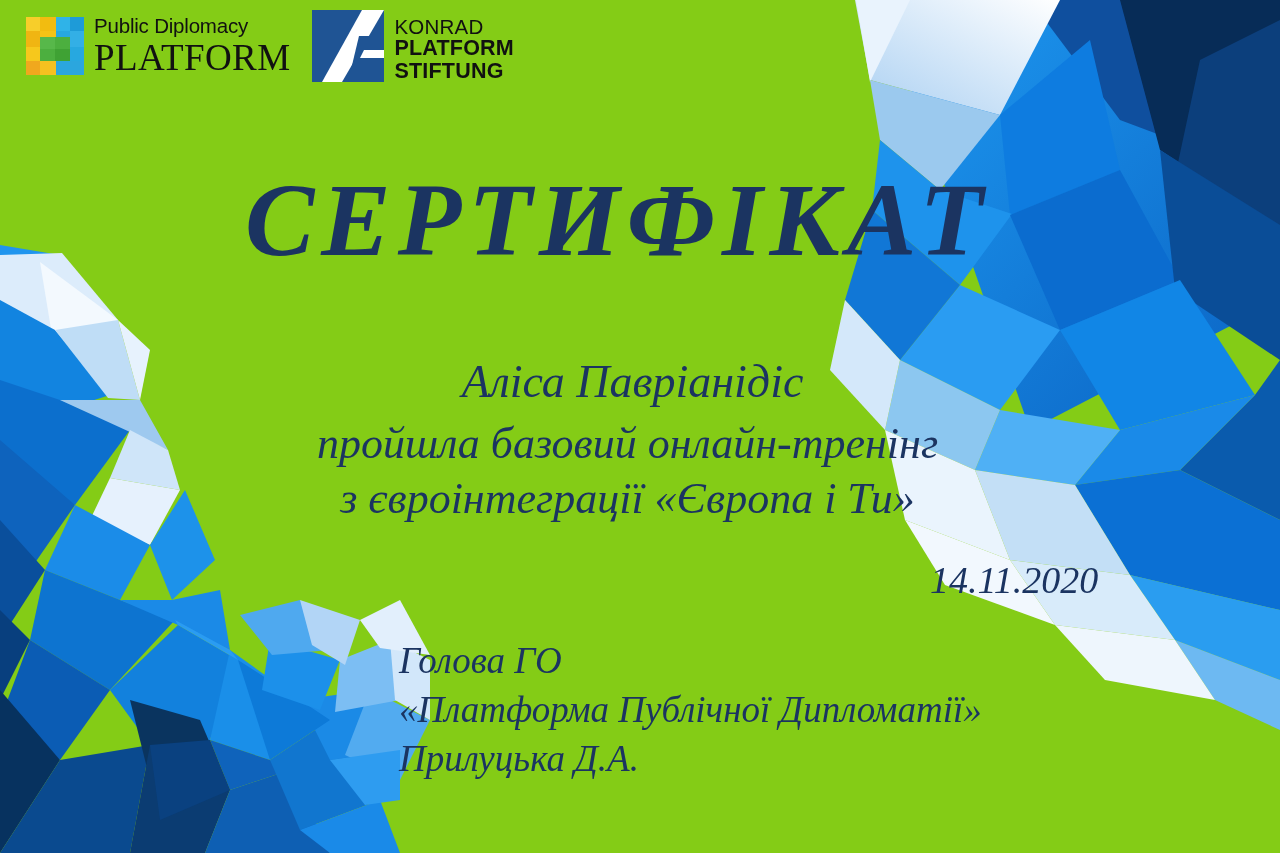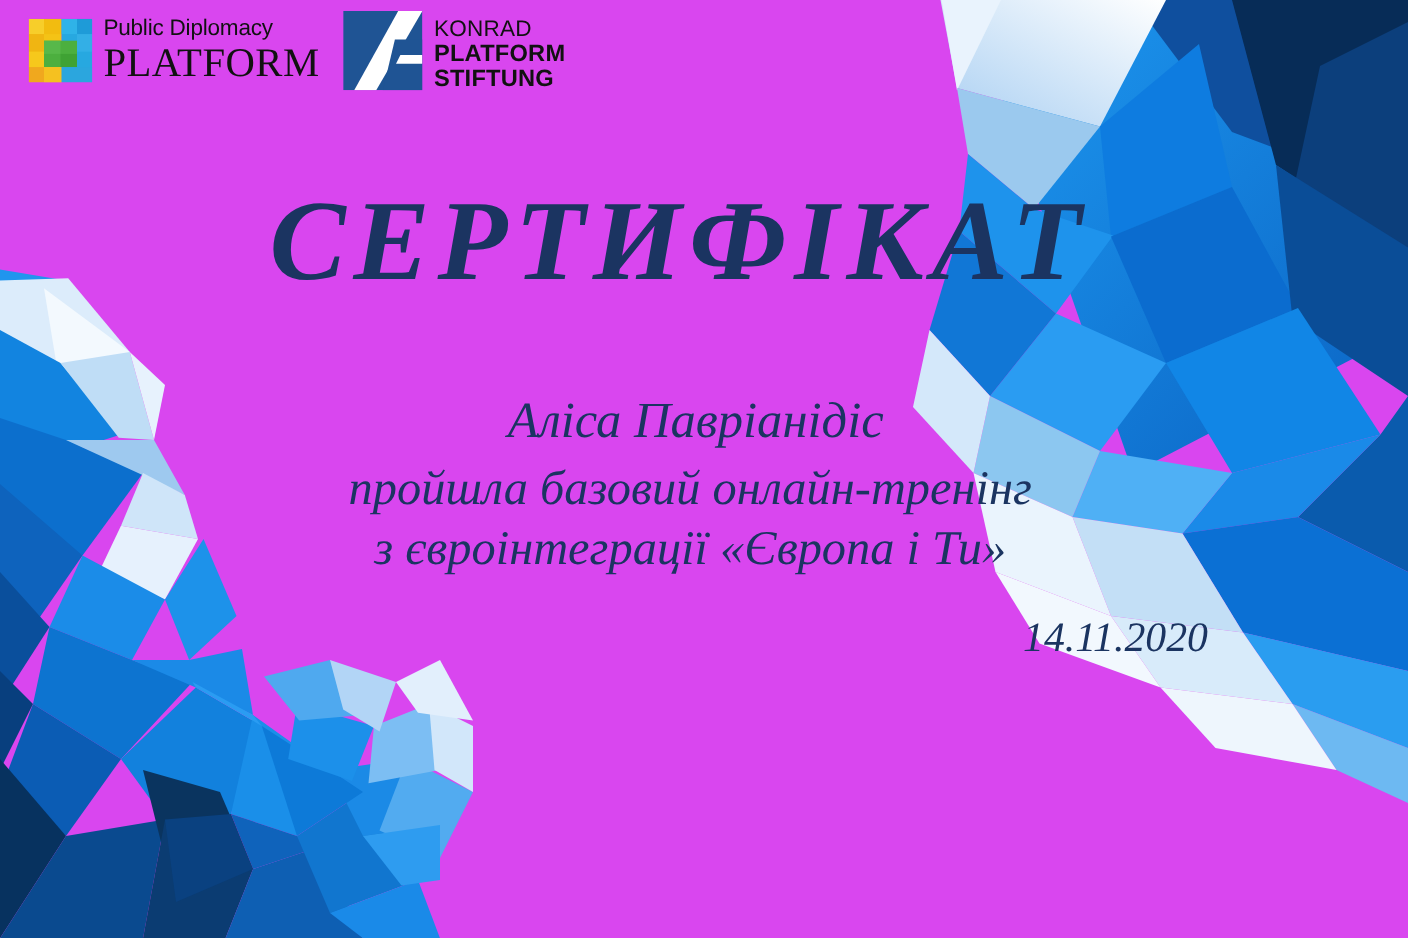--- a/index.html
+++ b/index.html
@@ -7,21 +7,21 @@
     padding: 0;
     background: #ffffff;
   }
   body {
     font-family: "Liberation Serif", serif;
   }
   .certificate {
     position: relative;
     width: 1280px;
     height: 853px;
-    background: #d946ef;
+    background: #84cc16;
     overflow: hidden;
   }
 
   
   .bg-art {
     position: absolute;
     left: 0; top: 0;
     width: 1280px;
     height: 853px;
     pointer-events: none;
@@ -340,14 +340,19 @@
 
 
   <div class="recipient">Аліса Павріанідіс</div>
 
   <div class="body-line-1">пройшла базовий онлайн-тренінг</div>
 
   <div class="body-line-2">з євроінтеграції «Європа і Ти»</div>
 
   <div class="issue-date">14.11.2020</div>
 
+  <div class="signature-block">
+    <div>Голова ГО</div>
+    <div>«Платформа Публічної Дипломатії»</div>
+    <div>Прилуцька Д.А.</div>
+  </div>
 
 </div>
 
 </body></html>

